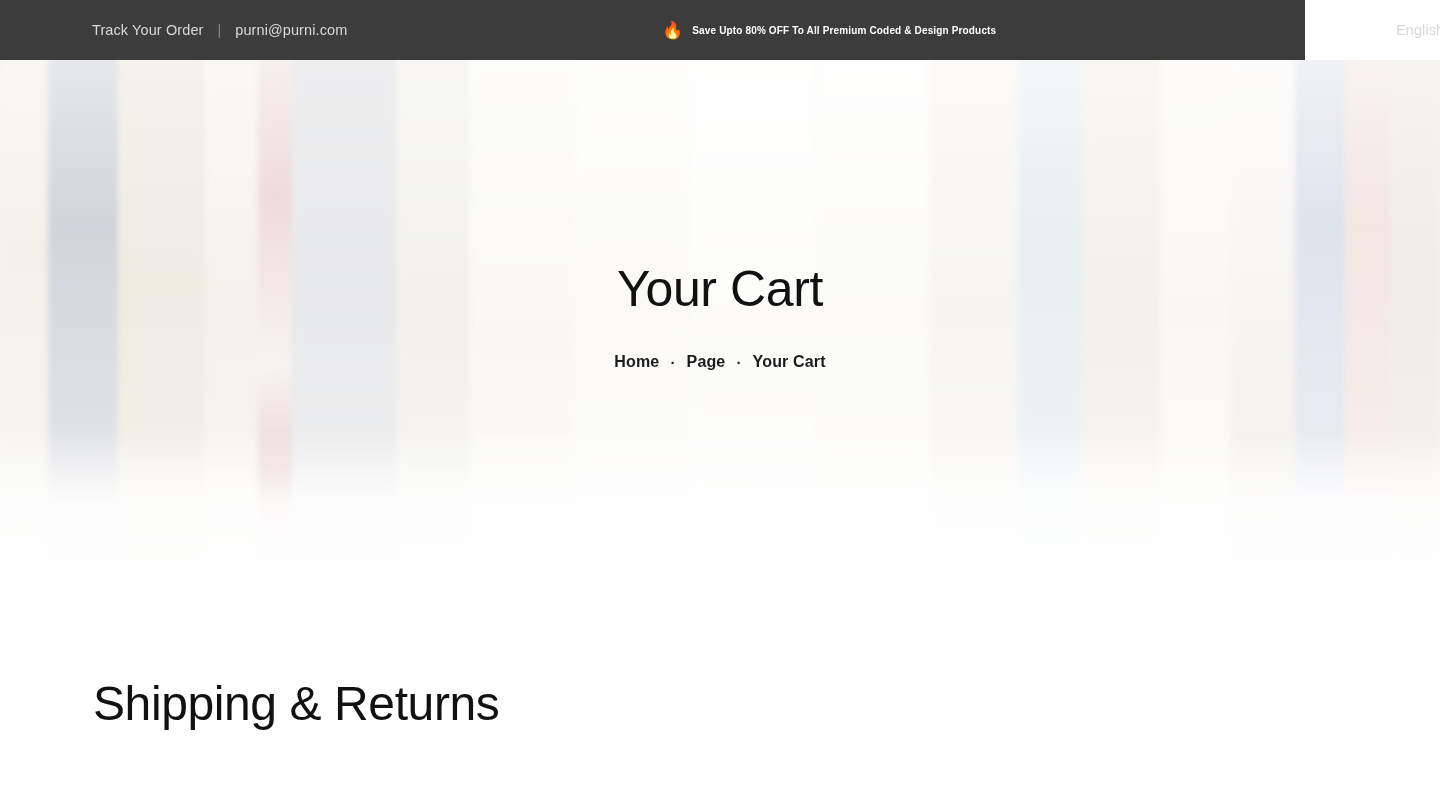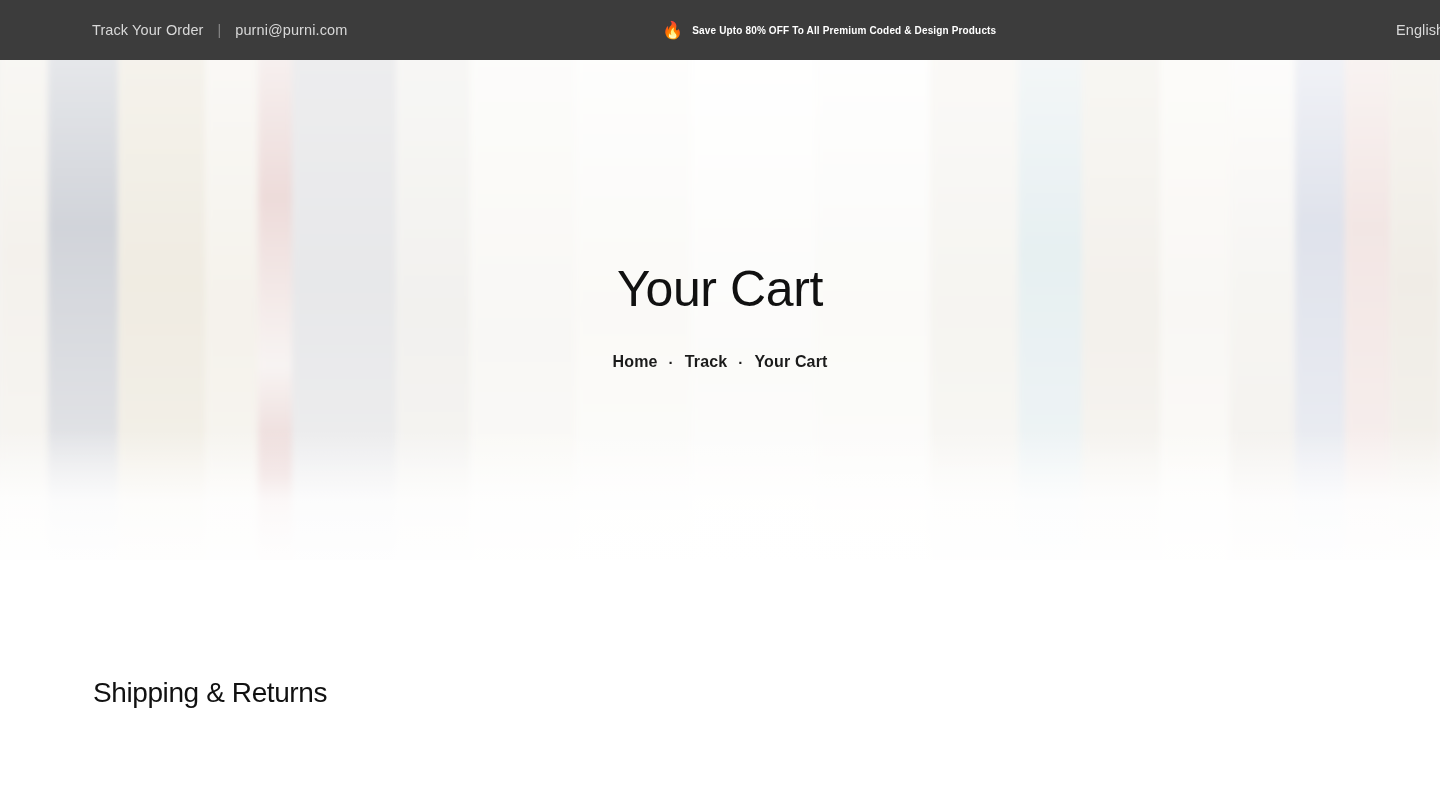--- a/index.html
+++ b/index.html
@@ -8,21 +8,21 @@
     width:1440px; height:800px;
     overflow:hidden;
     background:#ffffff;
     font-family:"Liberation Sans", sans-serif;
     -webkit-font-smoothing:antialiased;
   }
 
   
   .topbar{
     position:relative;
-    width:1440px; height:60px;
+    width:1305px; height:60px;
     background:#3c3c3c;
     display:flex; align-items:center;
     color:#d8d8d8;
     font-size:14.5px;
     letter-spacing:.1px;
   }
   .topbar-left{
     position:absolute; left:92px; top:50%;
     transform:translateY(-50%);
     display:flex; align-items:center; gap:14px;
@@ -120,21 +120,21 @@
   .crumb-dot{ color:#1b1b1b; font-size:15px; }
 
   
   .page-body{
     position:relative;
     width:1440px; height:240px;
     background:#ffffff;
   }
   .section-title{
     position:absolute; left:93px; top:118px;
-    font-size:28px; font-weight:500;
+    font-size:48px; font-weight:500;
     color:#111111; letter-spacing:-.4px;
     line-height:1.1;
   }
 </style>
 </head>
 <body>
 
 <div class="topbar">
   <div class="topbar-left">
     <a href="#">Track Your Order</a>
@@ -177,21 +177,21 @@
     <div class="hero-overlay-wash"></div>
     <div class="hero-floor"></div>
   </div>
 
 
   <div class="hero-content">
     <h1 class="hero-title">Your Cart</h1>
     <div class="breadcrumb">
       <a href="#">Home</a>
       <span class="crumb-dot">·</span>
-      <a href="#">Track</a>
+      <a href="#">Page</a>
       <span class="crumb-dot">·</span>
       <span>Your Cart</span>
     </div>
   </div>
 </div>
 
 <div class="page-body">
   <h2 class="section-title">Shipping &amp; Returns</h2>
 </div>
 

